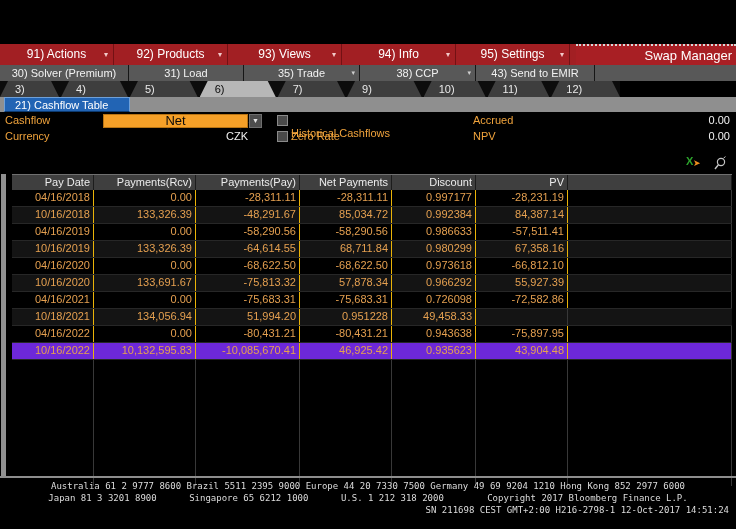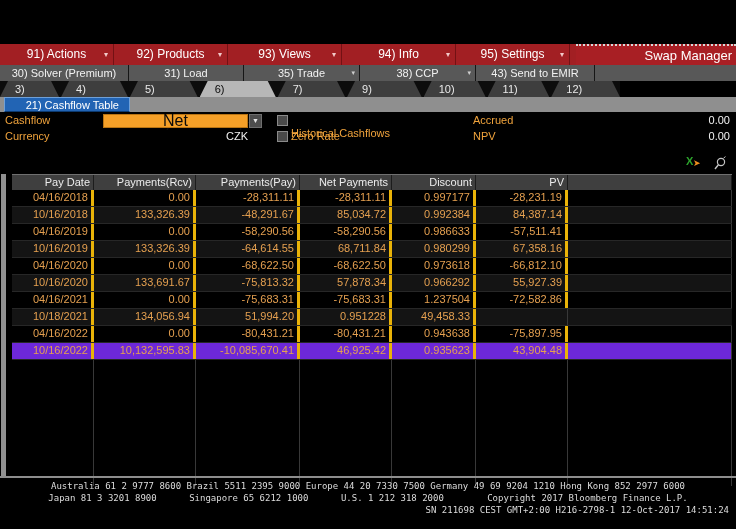--- a/index.html
+++ b/index.html
@@ -26,50 +26,50 @@
 
   
   .tabrow{position:absolute;left:0;top:81px;width:620px;height:16px;background:#0c0c0c;display:flex;gap:2px;}
   .tab{height:16px;padding:0 15px;background:#3e3e3e;color:#e9e9e9;font-size:11px;line-height:16px;
        clip-path:polygon(8px 0,calc(100% - 8px) 0,100% 100%,0 100%);}
   .tab.sel{background:#b7b7b7;color:#0a0a0a;}
 
   
   .subtabrow{position:absolute;left:0;top:97px;width:736px;height:15px;background:#8f8f8f;}
   .subtab{position:absolute;top:0;height:15px;font-size:11px;line-height:14px;color:#141414;padding:0 10px;box-sizing:border-box;}
-  .subtab.sel{left:4px;width:126px;background:#2264b4;color:#fff;text-align:right;border:1px solid #6fa0d8;border-bottom-color:#0c3a70;}
+  .subtab.sel{left:4px;width:126px;background:#2264b4;color:#fff;text-align:left;border:1px solid #6fa0d8;border-bottom-color:#0c3a70;}
   .subtab.alt{left:144px;margin-top:20px;}
 
   
   .lbl{position:absolute;color:#f0a33c;font-size:11px;}
   .val{position:absolute;color:#f2f2f2;font-size:11px;}
   .dropdown{position:absolute;left:103px;top:114px;width:145px;height:14px;background:#f5a028;
             border:1px solid #b97413;box-sizing:border-box;text-align:center;color:#0a0a0a;
-            font-size:16px;line-height:12px;}
+            font-size:13px;line-height:12px;}
   .dd-caret{position:absolute;left:249px;top:114px;width:13px;height:14px;background:#4d4d4d;border:1px solid #6e6e6e;
             box-sizing:border-box;color:#e8e8e8;font-size:7px;line-height:12px;text-align:center;}
   .checkbox{position:absolute;width:9px;height:9px;background:#4a4a4a;border:1px solid #8a8a8a;}
 
   
   .excel-icon{position:absolute;left:686px;top:155px;width:16px;height:14px;}
   .excel-x{position:absolute;left:0;top:0;color:#2ca32c;font-weight:bold;font-size:11px;line-height:12px;}
   .excel-arrow{position:absolute;left:7px;top:4px;color:#ef8e1f;font-size:9px;line-height:9px;}
   .mag-icon{position:absolute;left:713px;top:156px;width:14px;height:15px;}
 
   
   .left-strip{position:absolute;left:1px;top:174px;width:5px;height:302px;background:#909090;}
   .bbg-table{position:absolute;left:6px;top:174px;width:726px;}
   .tgrid{display:grid;grid-template-columns:82px 102px 104px 92px 84px 92px minmax(0,1fr);margin-left:6px;}
   .thead{background:#3f3f3f;border-top:1px solid #707070;height:15px;}
   .th{text-align:right;color:#ececec;font-size:11px;line-height:15px;padding-right:3px;border-right:1px solid #1c1c1c;}
   .thead::after{content:"";border-right:1px solid #1c1c1c;}
   .trow{height:16px;border-bottom:1px solid #272727;}
   .trow:nth-child(even){background:#141414;}
   .trow.hl{background:#6d28d9;}
-  .td{text-align:right;color:#e5a050;font-size:11px;line-height:15px;padding-right:3px;border-right:3px solid #eab308;overflow:hidden;}
+  .td{text-align:right;color:#e5a050;font-size:11px;line-height:15px;padding-right:3px;border-right:1px solid #eab308;overflow:hidden;}
   .trow::after{content:"";border-right:1px solid #383838;}
   .egrid{height:126px;}
   .egrid div{border-right:1px solid #383838;}
   .egrid::after{content:"";border-right:1px solid #383838;}
   .bottom-line{position:absolute;left:0;top:476px;width:736px;height:2px;background:#8d8d8d;}
 
   
   .footer{position:absolute;left:0;top:480px;width:736px;color:#dcdcdc;
           font-family:"DejaVu Sans Mono",monospace;font-size:9px;}
   .fline{white-space:pre;line-height:12px;text-align:center;}
@@ -258,21 +258,21 @@
     <div class="td">57,878.34</div>
     <div class="td">0.966292</div>
     <div class="td">55,927.39</div>
   </div>
 
   <div class="tgrid trow">
     <div class="td">04/16/2021</div>
     <div class="td">0.00</div>
     <div class="td">-75,683.31</div>
     <div class="td">-75,683.31</div>
-    <div class="td">1.237504</div>
+    <div class="td">0.726098</div>
     <div class="td">-72,582.86</div>
   </div>
 
   <div class="tgrid trow">
     <div class="td">10/18/2021</div>
     <div class="td">134,056.94</div>
     <div class="td">51,994.20</div>
     <div class="td">0.951228</div>
     <div class="td">49,458.33</div>
   </div>

